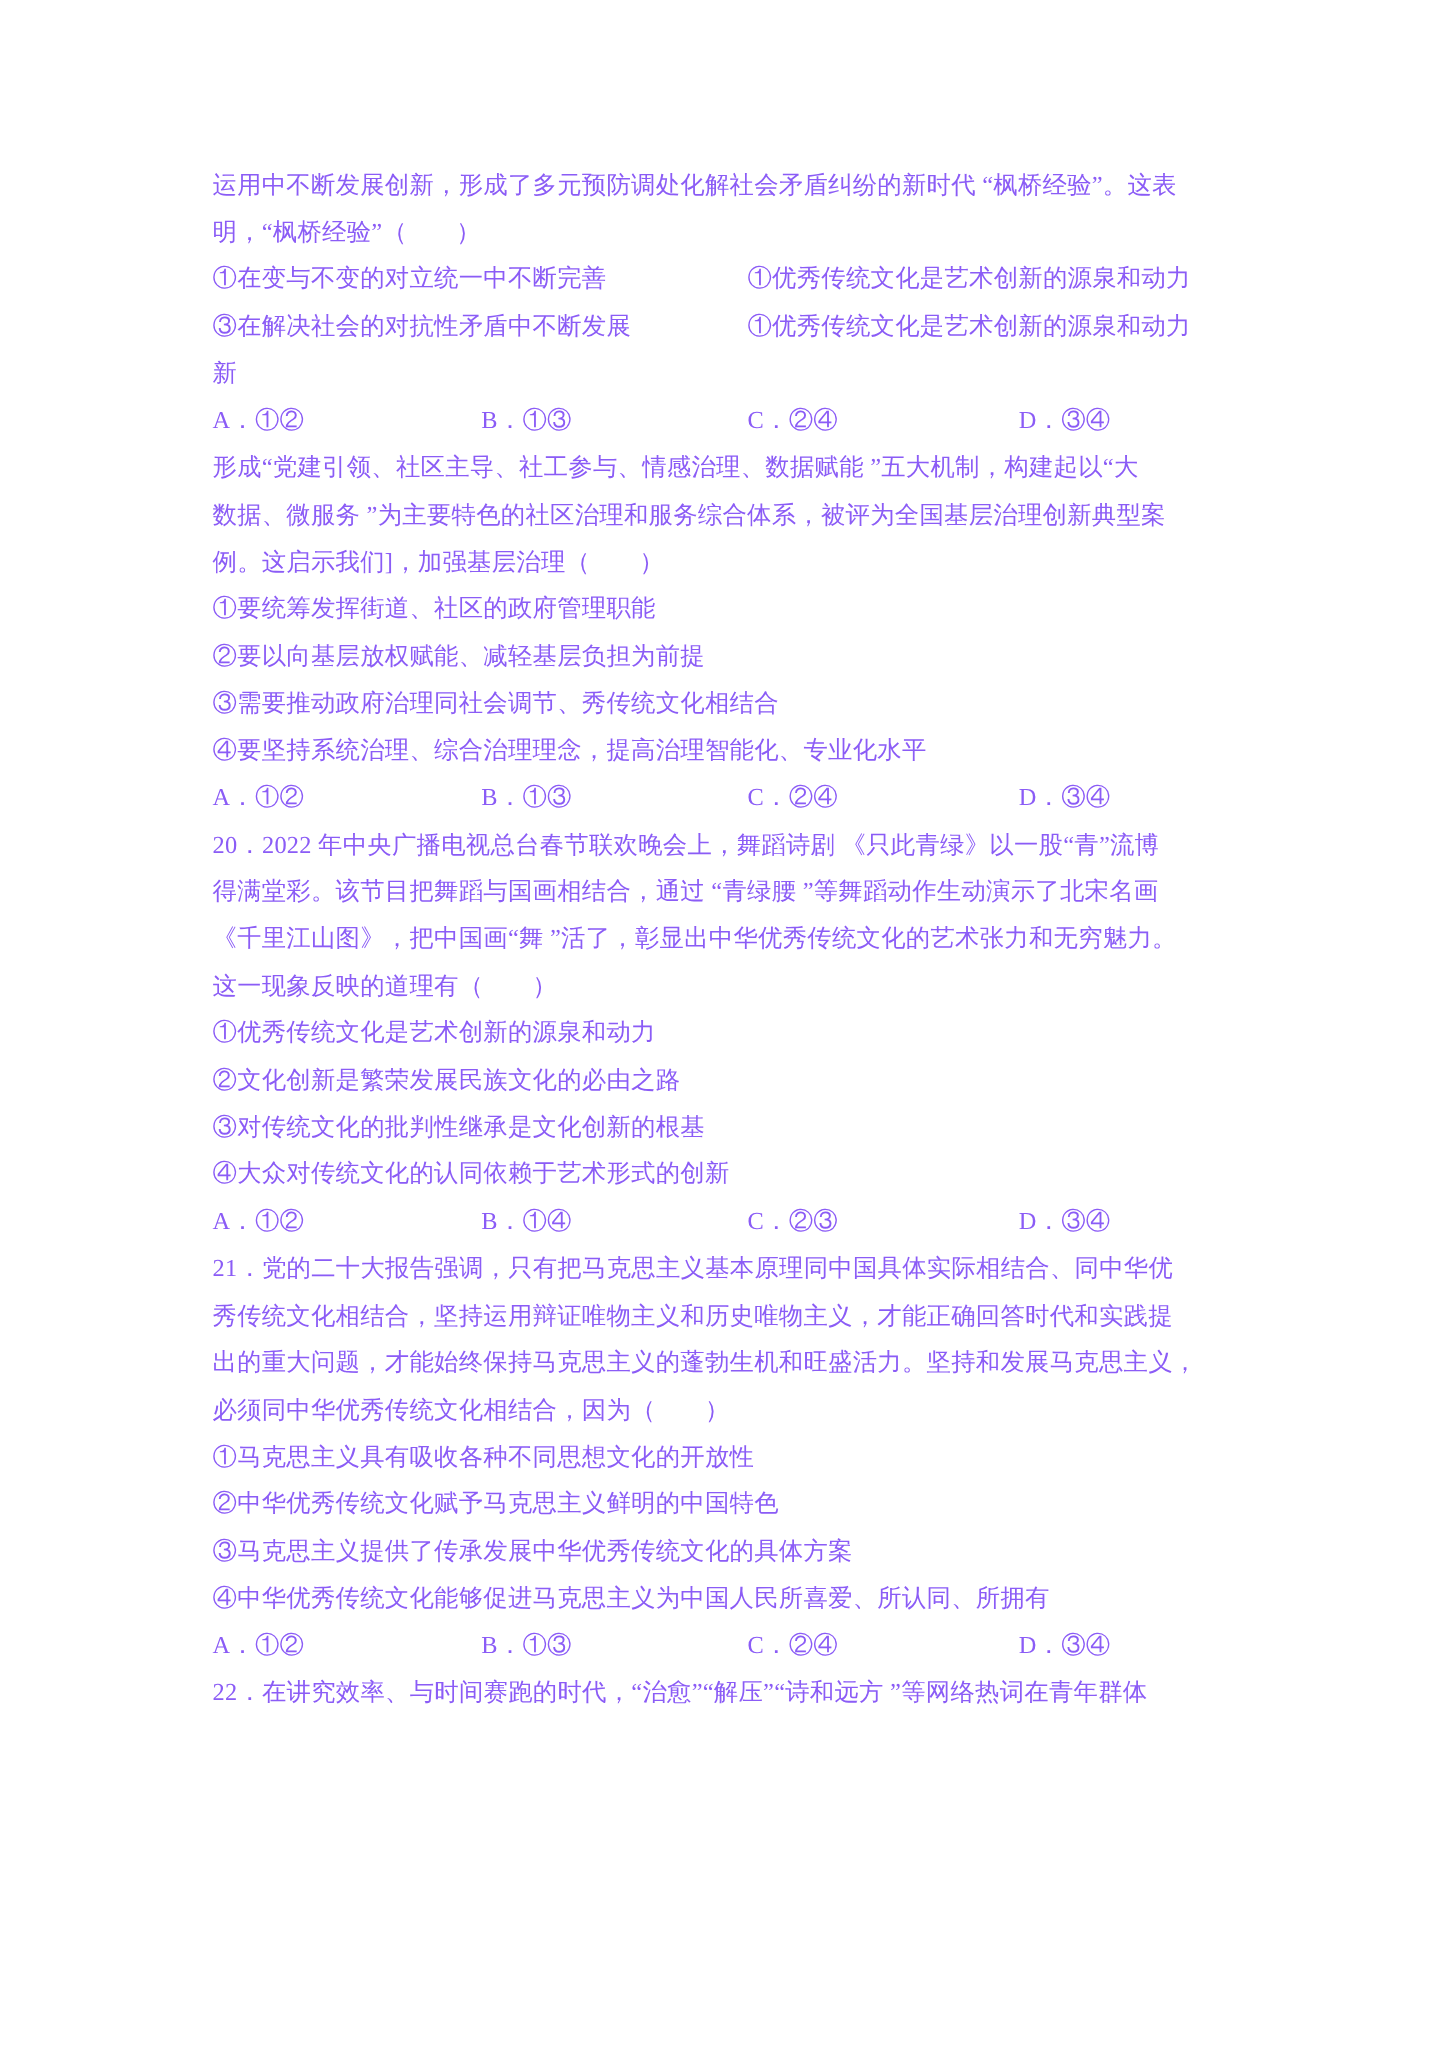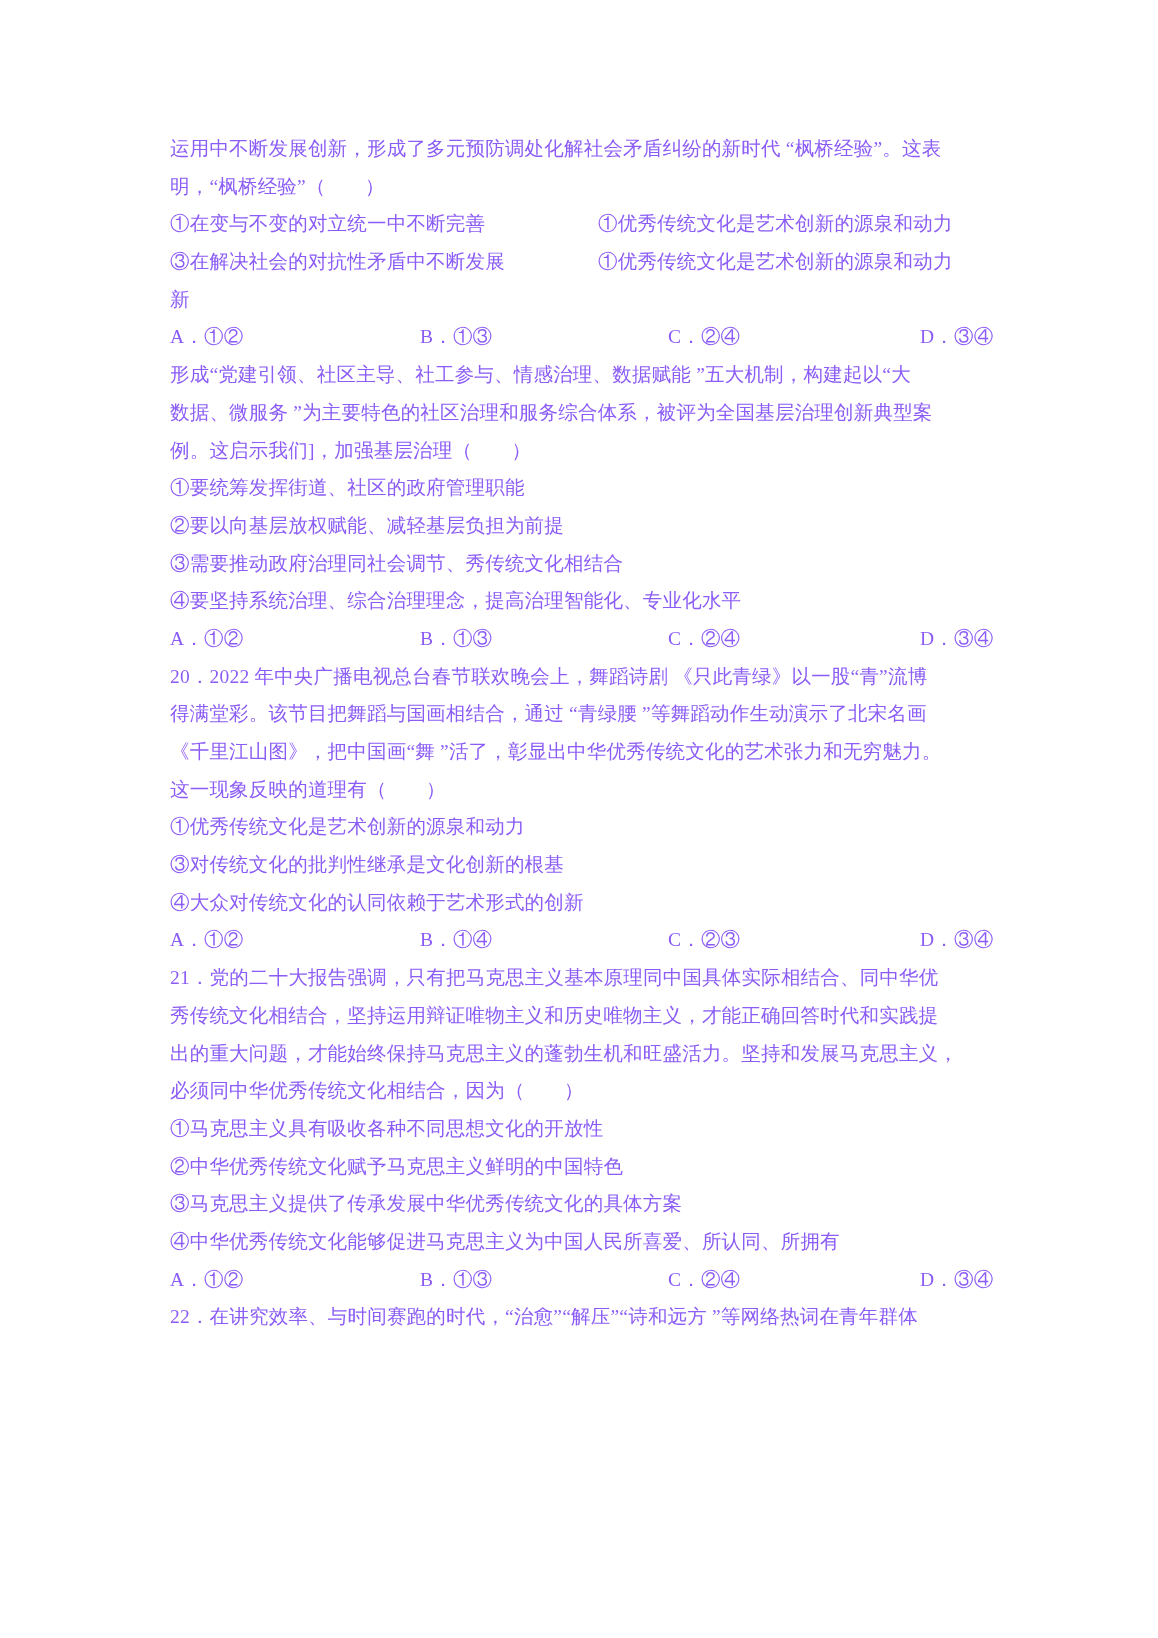--- a/index.html
+++ b/index.html
@@ -30,21 +30,20 @@
     letter-spacing: 0.2px;
   }
   .pair {
     display: grid;
     grid-template-columns: 428px 1fr;
     font-family: Liberation Serif, serif;
   }
   .options {
     display: grid;
     grid-template-columns: 215px 213px 217px 1fr;
-    gap: 35px;
   }
   .pair span, .options span {
     display: block;
     white-space: nowrap;
   }
 </style>
 </head>
 <body>
 
 <div class="page">
@@ -77,20 +76,21 @@
         <span>A．①②</span>
         <span>B．①③</span>
         <span>C．②④</span>
         <span>D．③④</span>
       </div>
       <div class="line">20．2022 年中央广播电视总台春节联欢晚会上，舞蹈诗剧 《只此青绿》以一股“青”流博</div>
       <div class="line">得满堂彩。该节目把舞蹈与国画相结合，通过 “青绿腰 ”等舞蹈动作生动演示了北宋名画</div>
       <div class="line">《千里江山图》，把中国画“舞 ”活了，彰显出中华优秀传统文化的艺术张力和无穷魅力。</div>
       <div class="line">这一现象反映的道理有（　　）</div>
       <div class="line">①优秀传统文化是艺术创新的源泉和动力</div>
+      <div class="line">②文化创新是繁荣发展民族文化的必由之路</div>
       <div class="line">③对传统文化的批判性继承是文化创新的根基</div>
       <div class="line">④大众对传统文化的认同依赖于艺术形式的创新</div>
       <div class="line options">
         <span>A．①②</span>
         <span>B．①④</span>
         <span>C．②③</span>
         <span>D．③④</span>
       </div>
       <div class="line">21．党的二十大报告强调，只有把马克思主义基本原理同中国具体实际相结合、同中华优</div>
       <div class="line">秀传统文化相结合，坚持运用辩证唯物主义和历史唯物主义，才能正确回答时代和实践提</div>

